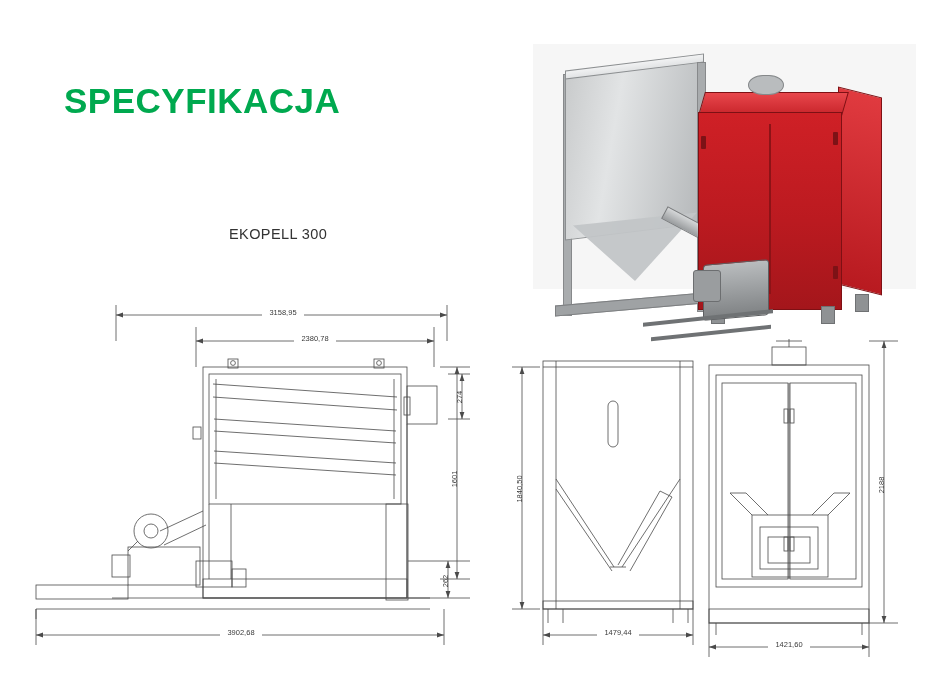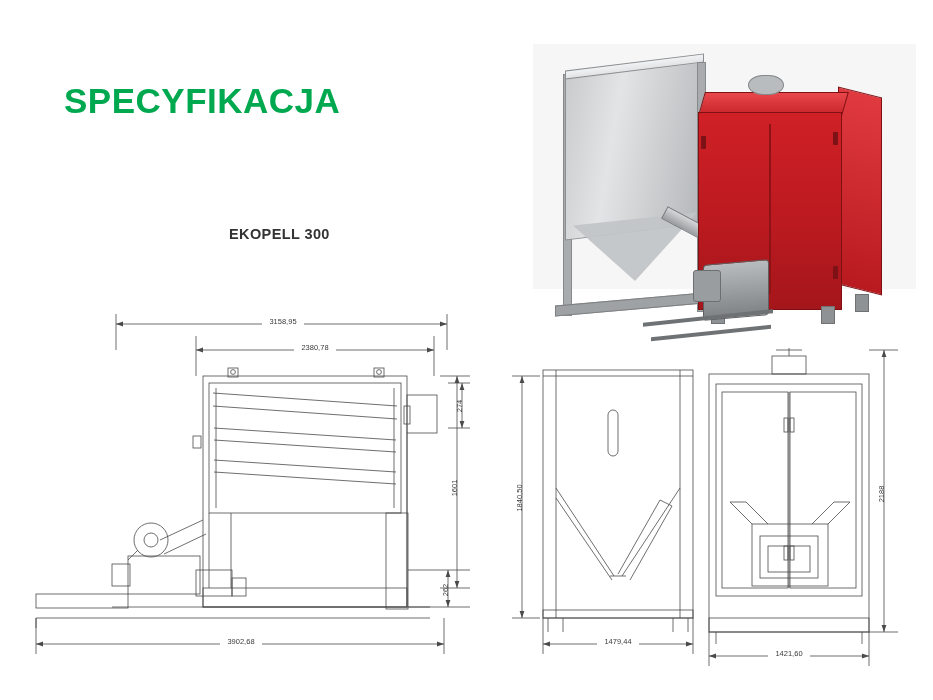--- a/index.html
+++ b/index.html
@@ -35,21 +35,20 @@
   .title .line { display: block; }
 
   
   .model-label {
     position: absolute;
     left: 229px;
     top: 226px;
     font-size: 14.5px;
     color: #333333;
     letter-spacing: 0.4px;
-    font-weight: bold;
   }
 
   
   .render-photo {
     position: absolute;
     left: 533px;
     top: 44px;
     width: 383px;
     height: 299px;
     background: #f6f6f6;
@@ -223,21 +222,21 @@
     height: 12px;
     background: linear-gradient(180deg,#d5d7d8,#9a9d9f);
     border: 1px solid #77797b;
     transform: rotate(28deg);
   }
 
   
   .drawings {
     position: absolute;
     left: 0;
-    top: 288px;
+    top: 279px;
     width: 933px;
     height: 380px;
   }
   .drawings svg { display: block; }
 
   .dimtext {
     font-family: "Liberation Sans", sans-serif;
     font-size: 7.5px;
     fill: #3a3a3a;
   }

